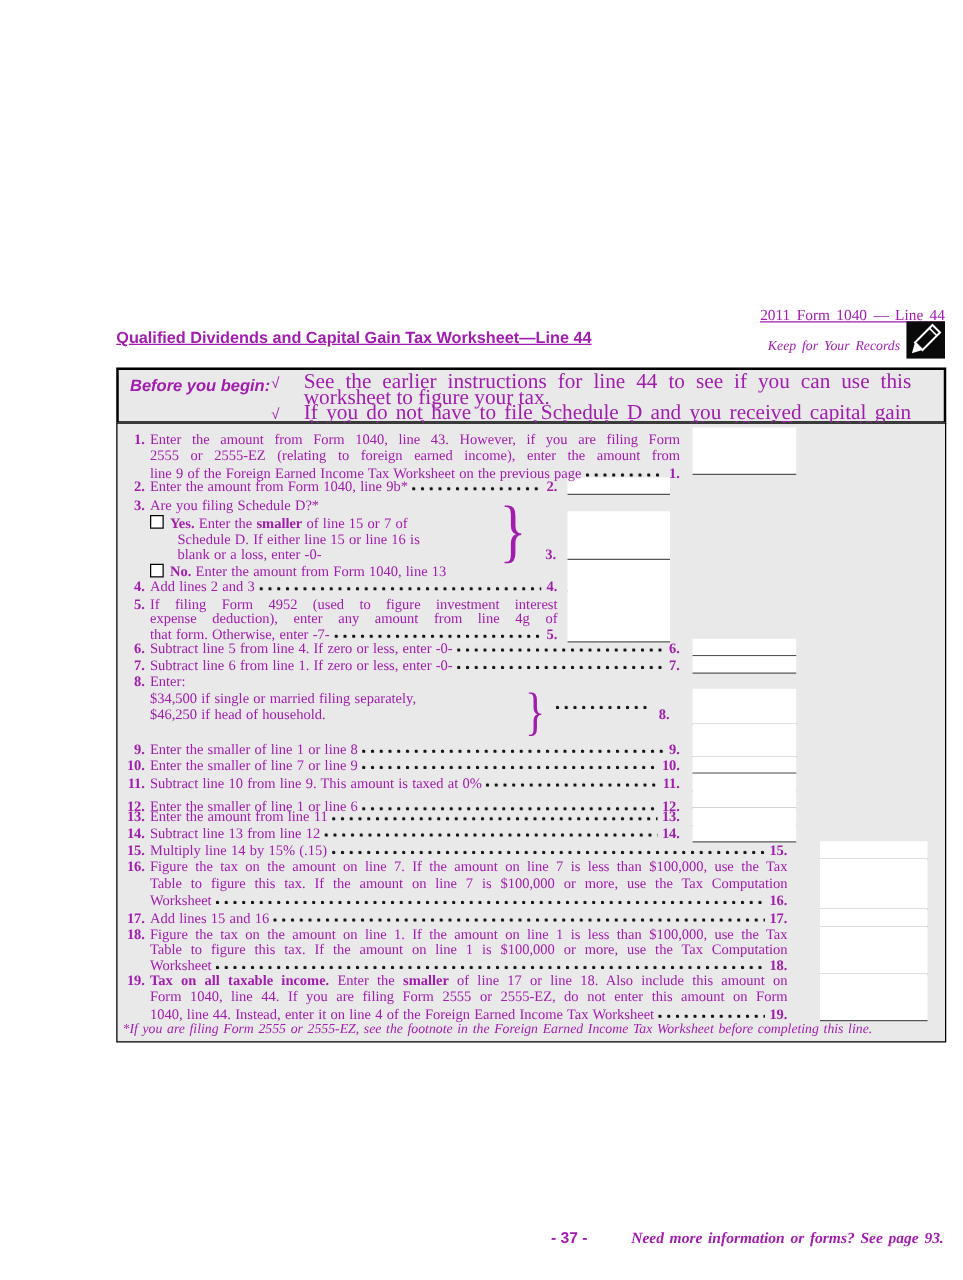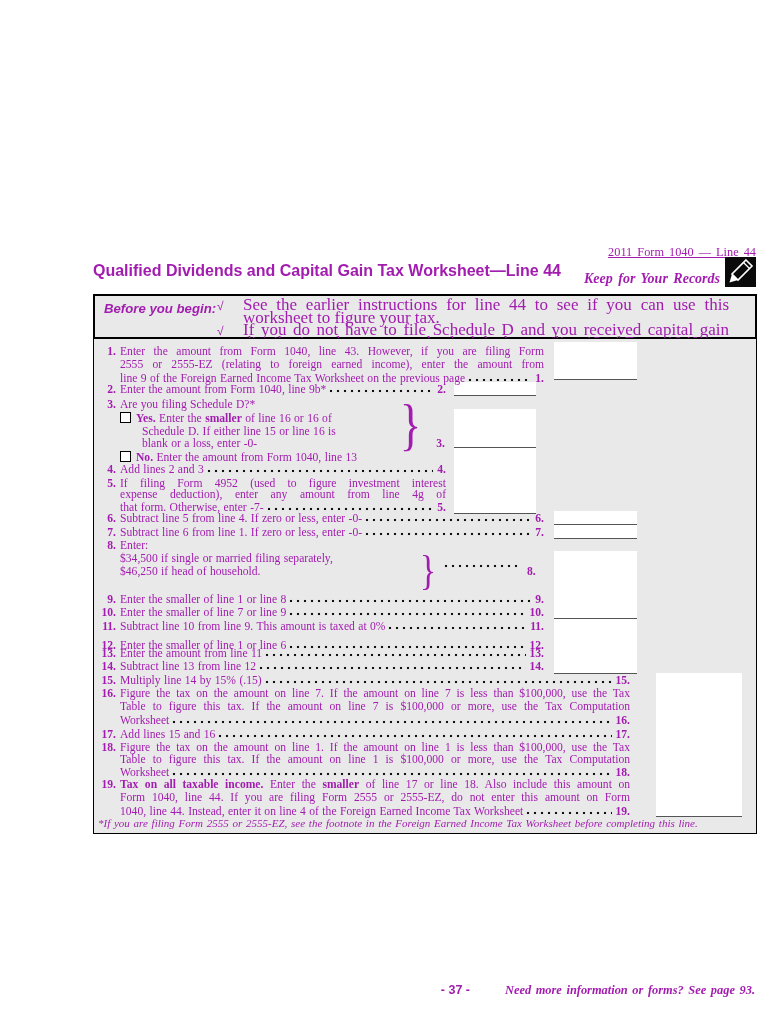--- a/index.html
+++ b/index.html
@@ -3,23 +3,23 @@
 <meta charset="utf-8">
 <style>
   html,body { margin:0; padding:0; background:#fff; }
   .page { position:relative; width:770px; height:1024px; background:#fff;
           font-family:"Liberation Serif",serif; color:#a21caf; overflow:hidden;margin-left:38px; }
 
   
   .form-ref { position:absolute; right:52px; top:245px; font-size:12.3px;
               text-decoration:underline; white-space:nowrap; word-spacing:2px; }
   .doc-title { position:absolute; left:55px; top:262px; font-family:"Liberation Sans",sans-serif;
-               font-weight:bold; font-size:16px; white-space:nowrap; }
-  .keep { position:absolute; right:88px; top:271px; font-style:italic; font-weight:bold;
-          font-size:14px; white-space:nowrap; word-spacing:2px; }
+               font-weight:bold; font-size:13px; white-space:nowrap;text-decoration:underline; }
+  .keep { position:absolute; right:88px; top:271px; font-style:italic; font-weight:normal;
+          font-size:11px; white-space:nowrap; word-spacing:2px; }
   .pencil { position:absolute; left:687px; top:257px; width:31px; height:30px; }
 
   
   .panel { position:absolute; background:#e9e9e9; border:1.5px solid #000; box-sizing:border-box; }
   #before-panel { left:55px; top:294px; width:664px; height:45px; border-width:2.5px; }
   #main-panel   { left:55px; top:338px; width:664px; height:496px; }
 
   .byb-label { position:absolute; left:9px; top:5px; font-family:Liberation Sans, sans-serif;
                font-weight:bold; font-style:italic; font-size:13.2px; white-space:nowrap; }
   .byb-item { position:absolute; left:122px; display:flex; }
@@ -122,21 +122,21 @@
         <span>Enter the amount from Form 1040, line 9b*</span>
         <span class="leader"></span>
         <span class="ref">2.</span>
     </div>
 
     <div class="row wA" style="top:60px">
       <div class="fl">
           <span class="num">3.</span>
           <span>Are you filing Schedule D?*</span>
         </div>
-      <div class="ind"><span class="checkbox"></span><span class="b">Yes.</span> <span>Enter the </span><span class="b">smaller</span><span> of line 16 or 16 of</span></div>
+      <div class="ind"><span class="checkbox"></span><span class="b">Yes.</span> <span>Enter the </span><span class="b">smaller</span><span> of line 15 or 7 of</span></div>
       <div style="padding-left:44px">Schedule D. If either line 15 or line 16 is</div>
       <div style="padding-left:44px">blank or a loss, enter -0-</div>
       <div class="ind"><span class="checkbox"></span><span class="b">No.</span>&nbsp;<span>Enter the amount from Form 1040, line 13</span></div>
       <span class="brace" style="left:299px;top:-2px;font-size:56px;line-height:56px">}</span>
       <span class="ref" style="position:absolute;left:332px;top:39px;width:14px;text-align:right">3.</span>
     </div>
 
     <div class="row fl wA" style="top:124px">
       <span class="num">4.</span>
         <span>Add lines 2 and 3</span>

